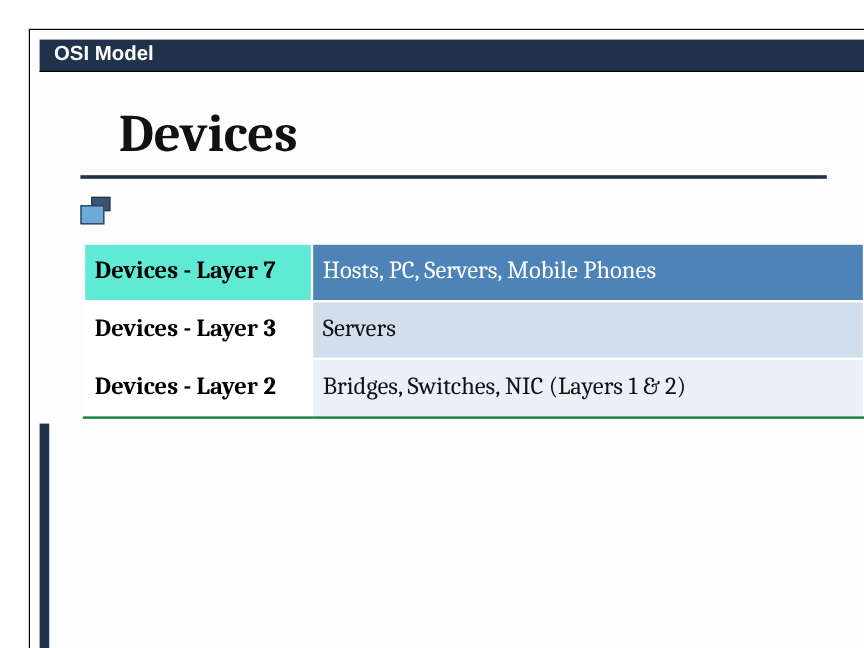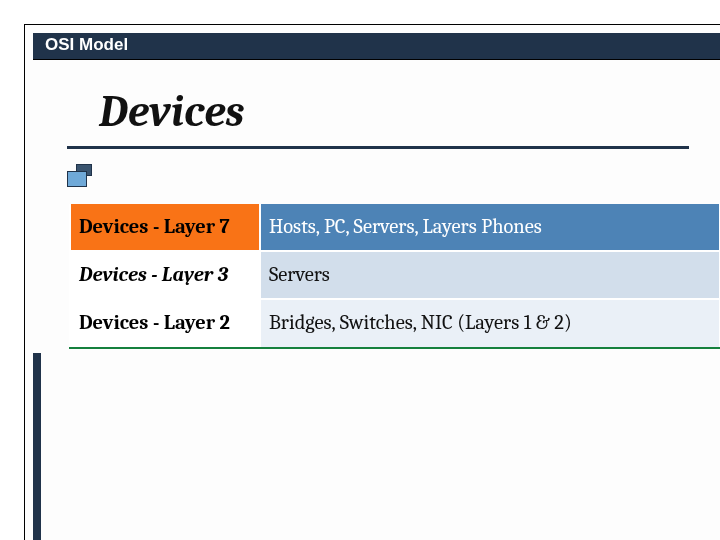--- a/index.html
+++ b/index.html
@@ -33,21 +33,20 @@
     height: 0;
     border-bottom: 3px solid #20334a;
   }
   .title-text {
     font-size: 44px;
     font-weight: bold;
     color: #111;
     font-family: Cambria, Georgia, serif;
     line-height: 1.0;
     padding-bottom: 6px;
-    font-style: italic;
   }
   .bullet-deco {
     position: absolute;
     left: 18px;
     top: 80px;
     width: 26px;
     height: 26px;
   }
   .bullet-deco .sq-back {
     position: absolute;
@@ -75,23 +74,23 @@
   table.devtable td {
     padding: 10px 8px 10px 8px;
     font-size: 20.5px;
     color: #111;
     vertical-align: top;
     border-left: 2px solid #fff;
     border-right: 2px solid #fff;
     line-height: 1.28;
   }
   table.devtable tr.r1 td { background: #4d83b6; color: #fff; border-bottom: 2px solid #fff; }
-  table.devtable tr.r1 td.lbl { background: #f97316; color: #000; }
+  table.devtable tr.r1 td.lbl { background: #5eead4; color: #000; }
   table.devtable tr.r2 td { background: #d2deeb; border-bottom: 2px solid #fff; }
-  table.devtable tr.r2 td.lbl { background: #fff; font-style: italic; }
+  table.devtable tr.r2 td.lbl { background: #fff; }
   table.devtable tr.r3 td { background: #eaf0f7; border-bottom: 2px solid #15803d; }
   table.devtable tr.r3 td.lbl { background: #fff; }
   table.devtable tr.r4 td { background: #d2deeb; }
   table.devtable tr.r4 td.lbl { background: #fff; }
   table.devtable td.lbl {
     font-weight: 600;
     color: #000;
     font-family: Cambria, Georgia, serif;
     white-space: nowrap;
   }
@@ -125,21 +124,21 @@
 
   <div class="table-wrap">
     <table class="devtable">
       <colgroup>
           <col class="c1">
           <col>
         </colgroup>
       <tbody>
           <tr class="r1">
         <td class="lbl">Devices - Layer 7</td>
-        <td class="val">Hosts, PC, Servers, Layers Phones</td>
+        <td class="val">Hosts, PC, Servers, Mobile Phones</td>
       </tr>
       <tr class="r2">
         <td class="lbl">Devices - Layer 3</td>
         <td class="val">Servers</td>
       </tr>
       <tr class="r3">
         <td class="lbl">Devices - Layer 2</td>
         <td class="val">Bridges, Switches, NIC (Layers 1 &amp; 2)</td>
       </tr>
     </tbody>

